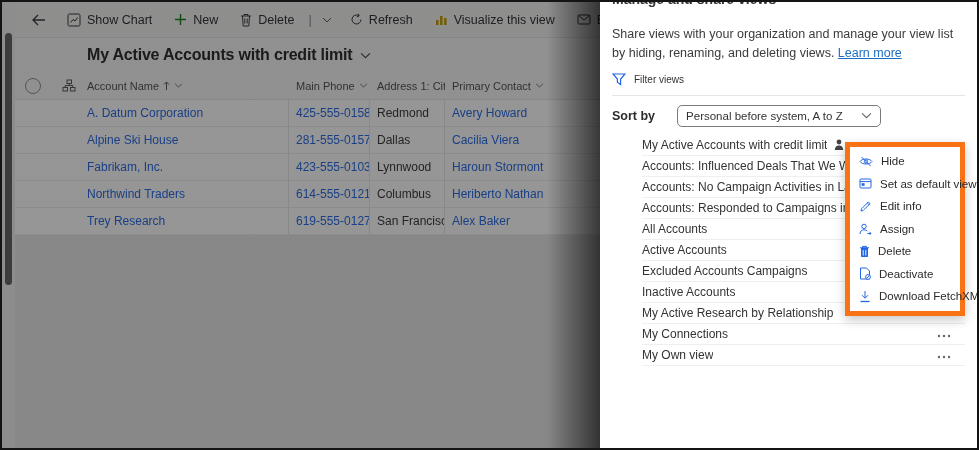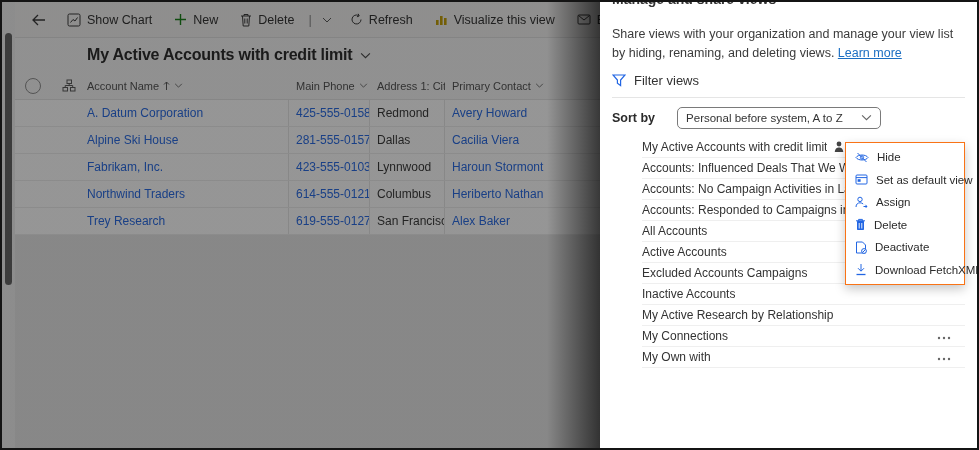--- a/index.html
+++ b/index.html
@@ -40,33 +40,33 @@
 
   .backdrop { position:absolute; left:0; top:0; width:598px; height:100%; z-index:4; pointer-events:none;
     background:linear-gradient(to right, rgba(15,15,15,0.44) 0px, rgba(15,15,15,0.44) 545px, rgba(0,0,0,0.78) 598px); }
 
   
   .panel { position:absolute; left:598px; top:0; right:0; bottom:0; background:#fff; z-index:5; padding:0 12px; }
   .clip-title { height:7px; overflow:hidden; }
   .clip-title span { display:block; font-size:14px; font-weight:700; color:#333; margin-top:-11px; white-space:nowrap; }
   .panel-desc { margin-top:16px; font-size:12.5px; line-height:1.55; color:#3b3b3b; width:344px; }
   .learn-more { color:#1B6EC2; text-decoration:underline; cursor:pointer; }
-  .filter-row { margin-top:9px; display:flex; align-items:center; gap:8px; font-size:13px; color:#333; cursor:pointer; width:110px; }
+  .filter-row { margin-top:9px; display:flex; align-items:center; gap:8px; font-size:10px; color:#333; cursor:pointer; width:110px; }
   .panel-divider { margin-top:9px; border-top:1px solid #e5e5e5; }
   .sort-row { margin-top:9px; display:flex; align-items:center; gap:22px; }
   .sort-label { font-size:12.5px; font-weight:700; color:#2b2b2b; }
   .sort-select { width:204px; height:22px; border:1px solid #7a7a7a; border-radius:5px; display:flex; align-items:center; justify-content:space-between; padding:0 8px; font-size:11.5px; color:#333; cursor:pointer; }
 
   .view-list { margin-top:8px; }
   .view-row { position:relative; height:21px; margin-left:30px; border-bottom:1px solid #efefef; display:flex; align-items:center; gap:7px; font-size:12px; color:#333; cursor:pointer; padding-right:14px; }
   .view-row .label { overflow:hidden; white-space:nowrap; }
   .more-dots { position:absolute; right:14px; top:50%; transform:translateY(-50%); cursor:pointer; }
 
   
-  .ctx-menu { position:absolute; left:843px; top:140px; width:120px; background:#fff; border:1px solid #f97316; box-shadow:0 4px 10px rgba(0,0,0,0.22); z-index:10; padding:3px 0; }
+  .ctx-menu { position:absolute; left:843px; top:140px; width:120px; background:#fff; border:5px solid #f97316; box-shadow:0 4px 10px rgba(0,0,0,0.22); z-index:10; padding:3px 0; }
   .ctx-item { position:relative; height:22.5px; display:flex; align-items:center; gap:8px; padding:0 9px; font-size:11.5px; color:#2b2b2b; cursor:pointer; white-space:nowrap; }
   .ctx-item svg { flex:0 0 auto; }
   .hl-box { position:absolute; left:-2px; right:-1px; top:-2px; bottom:-2px; border:2px solid #E8112D; pointer-events:none; }
 </style>
 </head>
 <body>
 
 <div class="stage">
 
   <div class="scroll-track">
@@ -335,21 +335,21 @@
         </div>
       <div class="view-row">
         <span class="label">My Connections</span>
         <span class="more-dots"><svg width="14" height="4" viewBox="0 0 14 4">
               <circle cx="2" cy="2" r="1.2" fill="#666"></circle>
               <circle cx="7" cy="2" r="1.2" fill="#666"></circle>
               <circle cx="12" cy="2" r="1.2" fill="#666"></circle>
             </svg></span>
       </div>
       <div class="view-row">
-        <span class="label">My Own with</span>
+        <span class="label">My Own view</span>
         <span class="more-dots"><svg width="14" height="4" viewBox="0 0 14 4">
               <circle cx="2" cy="2" r="1.2" fill="#666"></circle>
               <circle cx="7" cy="2" r="1.2" fill="#666"></circle>
               <circle cx="12" cy="2" r="1.2" fill="#666"></circle>
             </svg></span>
       </div>
     </div>
   </div>
 
   <div class="ctx-menu">
@@ -363,20 +363,27 @@
     </div>
     <div class="ctx-item">
       <svg class="ic" width="13" height="11" viewBox="0 0 13 11">
           <rect x="1" y="1" width="11" height="9" rx="1" stroke="#2266E3" fill="none"></rect>
           <path d="M1 3.6 H12" stroke="#2266E3"></path>
           <rect x="2.6" y="5.2" width="3" height="2.6" fill="#2266E3"></rect>
         </svg>
       <span>Set as default view</span>
     </div>
     <div class="ctx-item">
+      <svg class="ic" width="13" height="13" viewBox="0 0 13 13">
+          <path d="M2 11 L2.5 8.8 L9.3 2 L11 3.7 L4.2 10.5 Z" stroke="#2266E3" fill="none"></path>
+          <path d="M8.3 3 L10 4.7" stroke="#2266E3"></path>
+        </svg>
+      <span>Edit info</span>
+    </div>
+    <div class="ctx-item">
       <svg class="ic" width="13" height="12" viewBox="0 0 13 12">
           <circle cx="5" cy="3.4" r="2.2" stroke="#2266E3" fill="none"></circle>
           <path d="M1 11 C1 8 3 6.8 5 6.8 C6.2 6.8 7.4 7.2 8.2 8" stroke="#2266E3" fill="none"></path>
           <path d="M8.5 10.5 L12 10.5 M10.4 8.8 L12 10.5 L10.4 12" stroke="#2266E3" fill="none"></path>
         </svg>
       <span>Assign</span>
     </div>
     <div class="ctx-item">
       <svg class="ic" width="11" height="13" viewBox="0 0 11 13">
           <path d="M1 2.8 H10 M3.6 2.8 V1.4 H7.4 V2.8" stroke="#2266E3" fill="none"></path>

